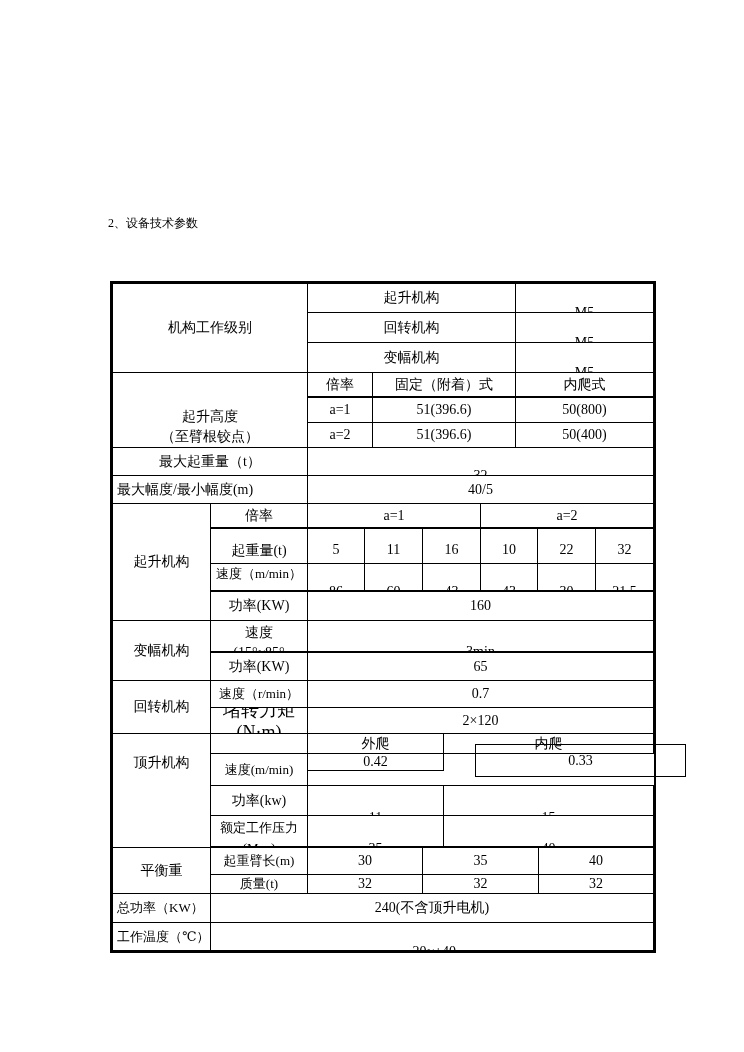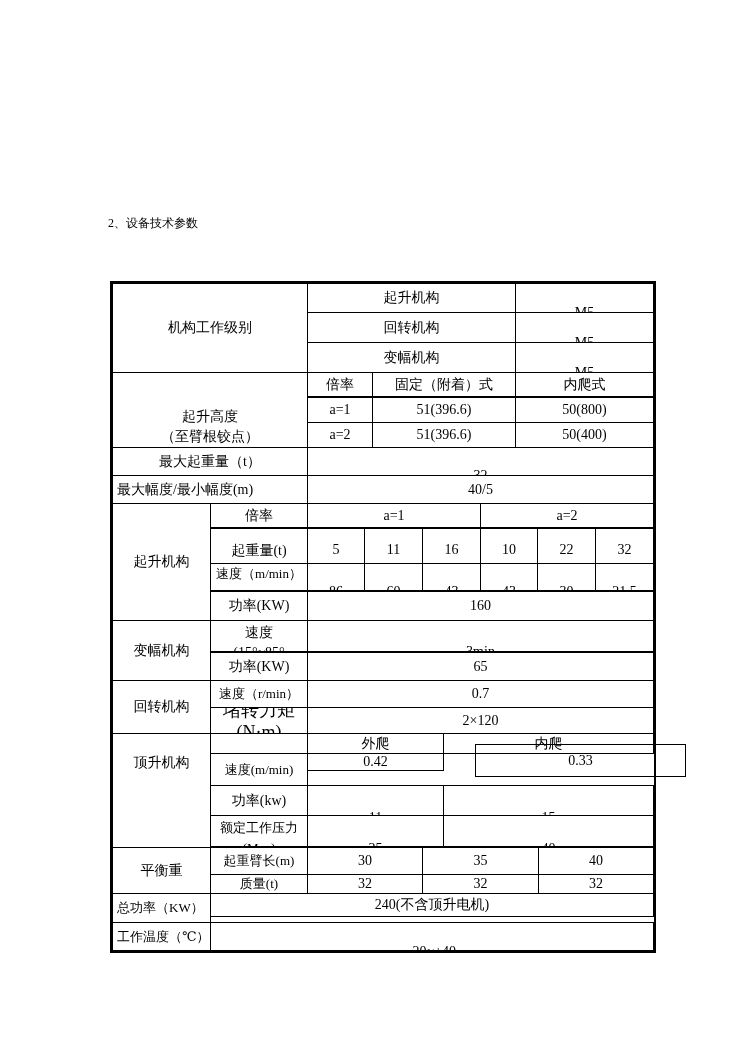--- a/index.html
+++ b/index.html
@@ -250,21 +250,21 @@
       </div>
       <div class="cell" style="left: 422px; top: 874px; width: 117px; height: 20px;">
         <div class="cc">32</div>
       </div>
       <div class="cell" style="left: 538px; top: 874px; width: 116px; height: 20px;">
         <div class="cc">32</div>
       </div>
       <div class="cell" style="left: 112px; top: 893px; width: 99px; height: 30px; font-size: 13px;">
         <div class="cc" style="justify-content: flex-start; padding-left: 4px; text-align: left;">总功率（KW）</div>
       </div>
-      <div class="cell" style="left: 210px; top: 893px; width: 444px; height: 24px;">
+      <div class="cell" style="left: 210px; top: 893px; width: 444px; height: 30px;">
         <div class="cc">240(不含顶升电机)</div>
       </div>
       <div class="cell" style="left: 112px; top: 922px; width: 99px; height: 29px; font-size: 13px;">
         <div class="cc" style="justify-content: flex-start; padding-left: 4px; text-align: left;">工作温度（℃）</div>
       </div>
       <div class="cell" style="left: 210px; top: 922px; width: 444px; height: 29px;">
         <div class="ovv" style="top: 21px;">-20~+40</div>
       </div>
       <div class="frame" style="left: 110px; top: 281px; width: 546px; height: 672px;"></div>
     </div>

